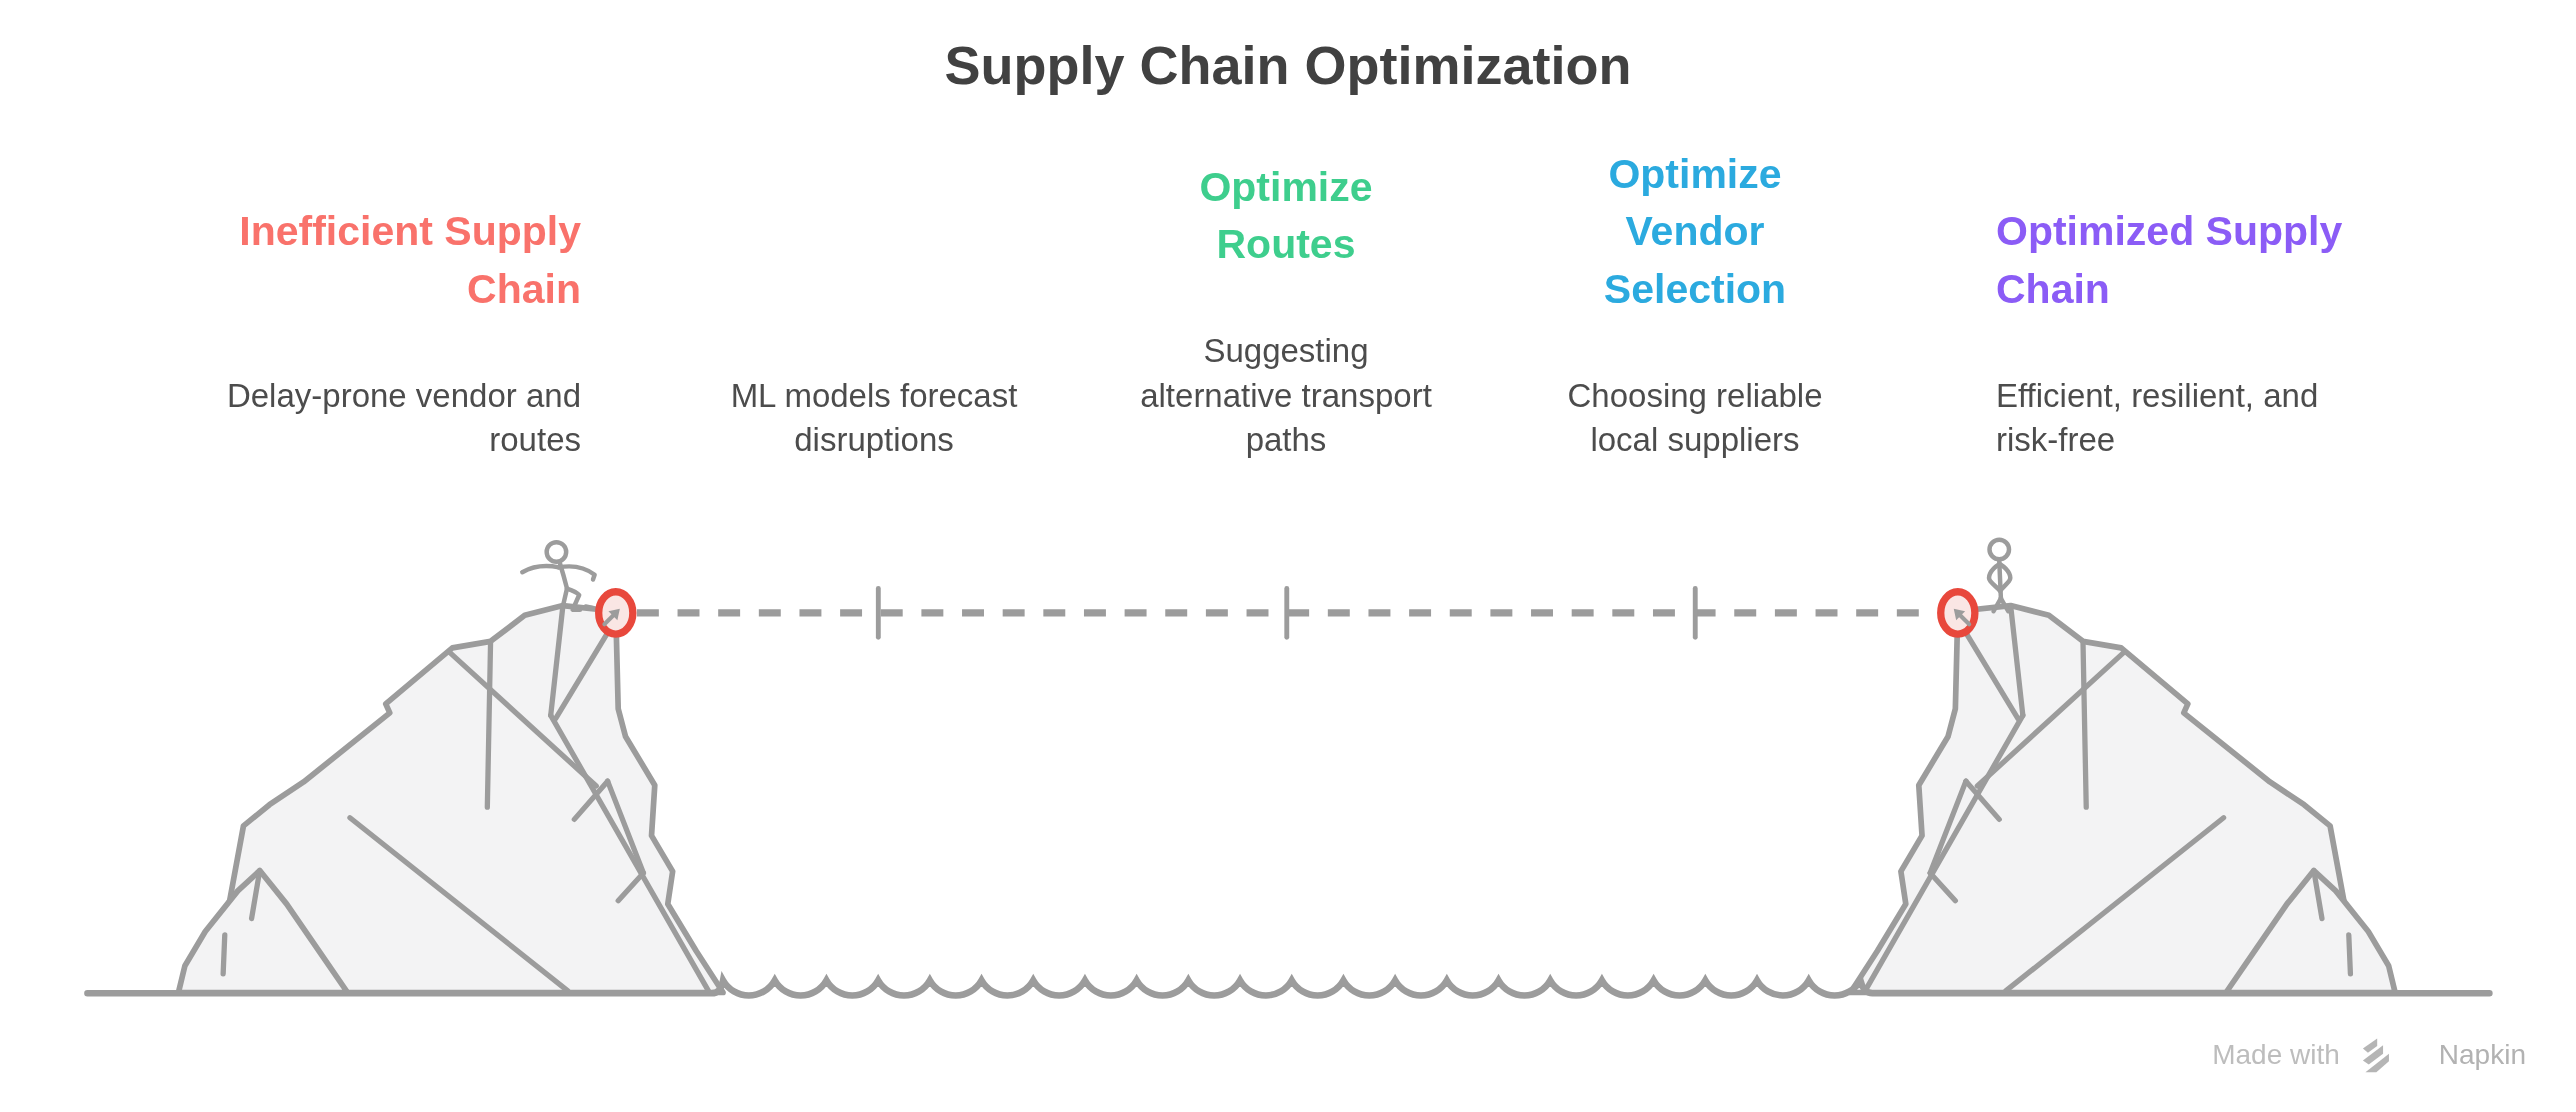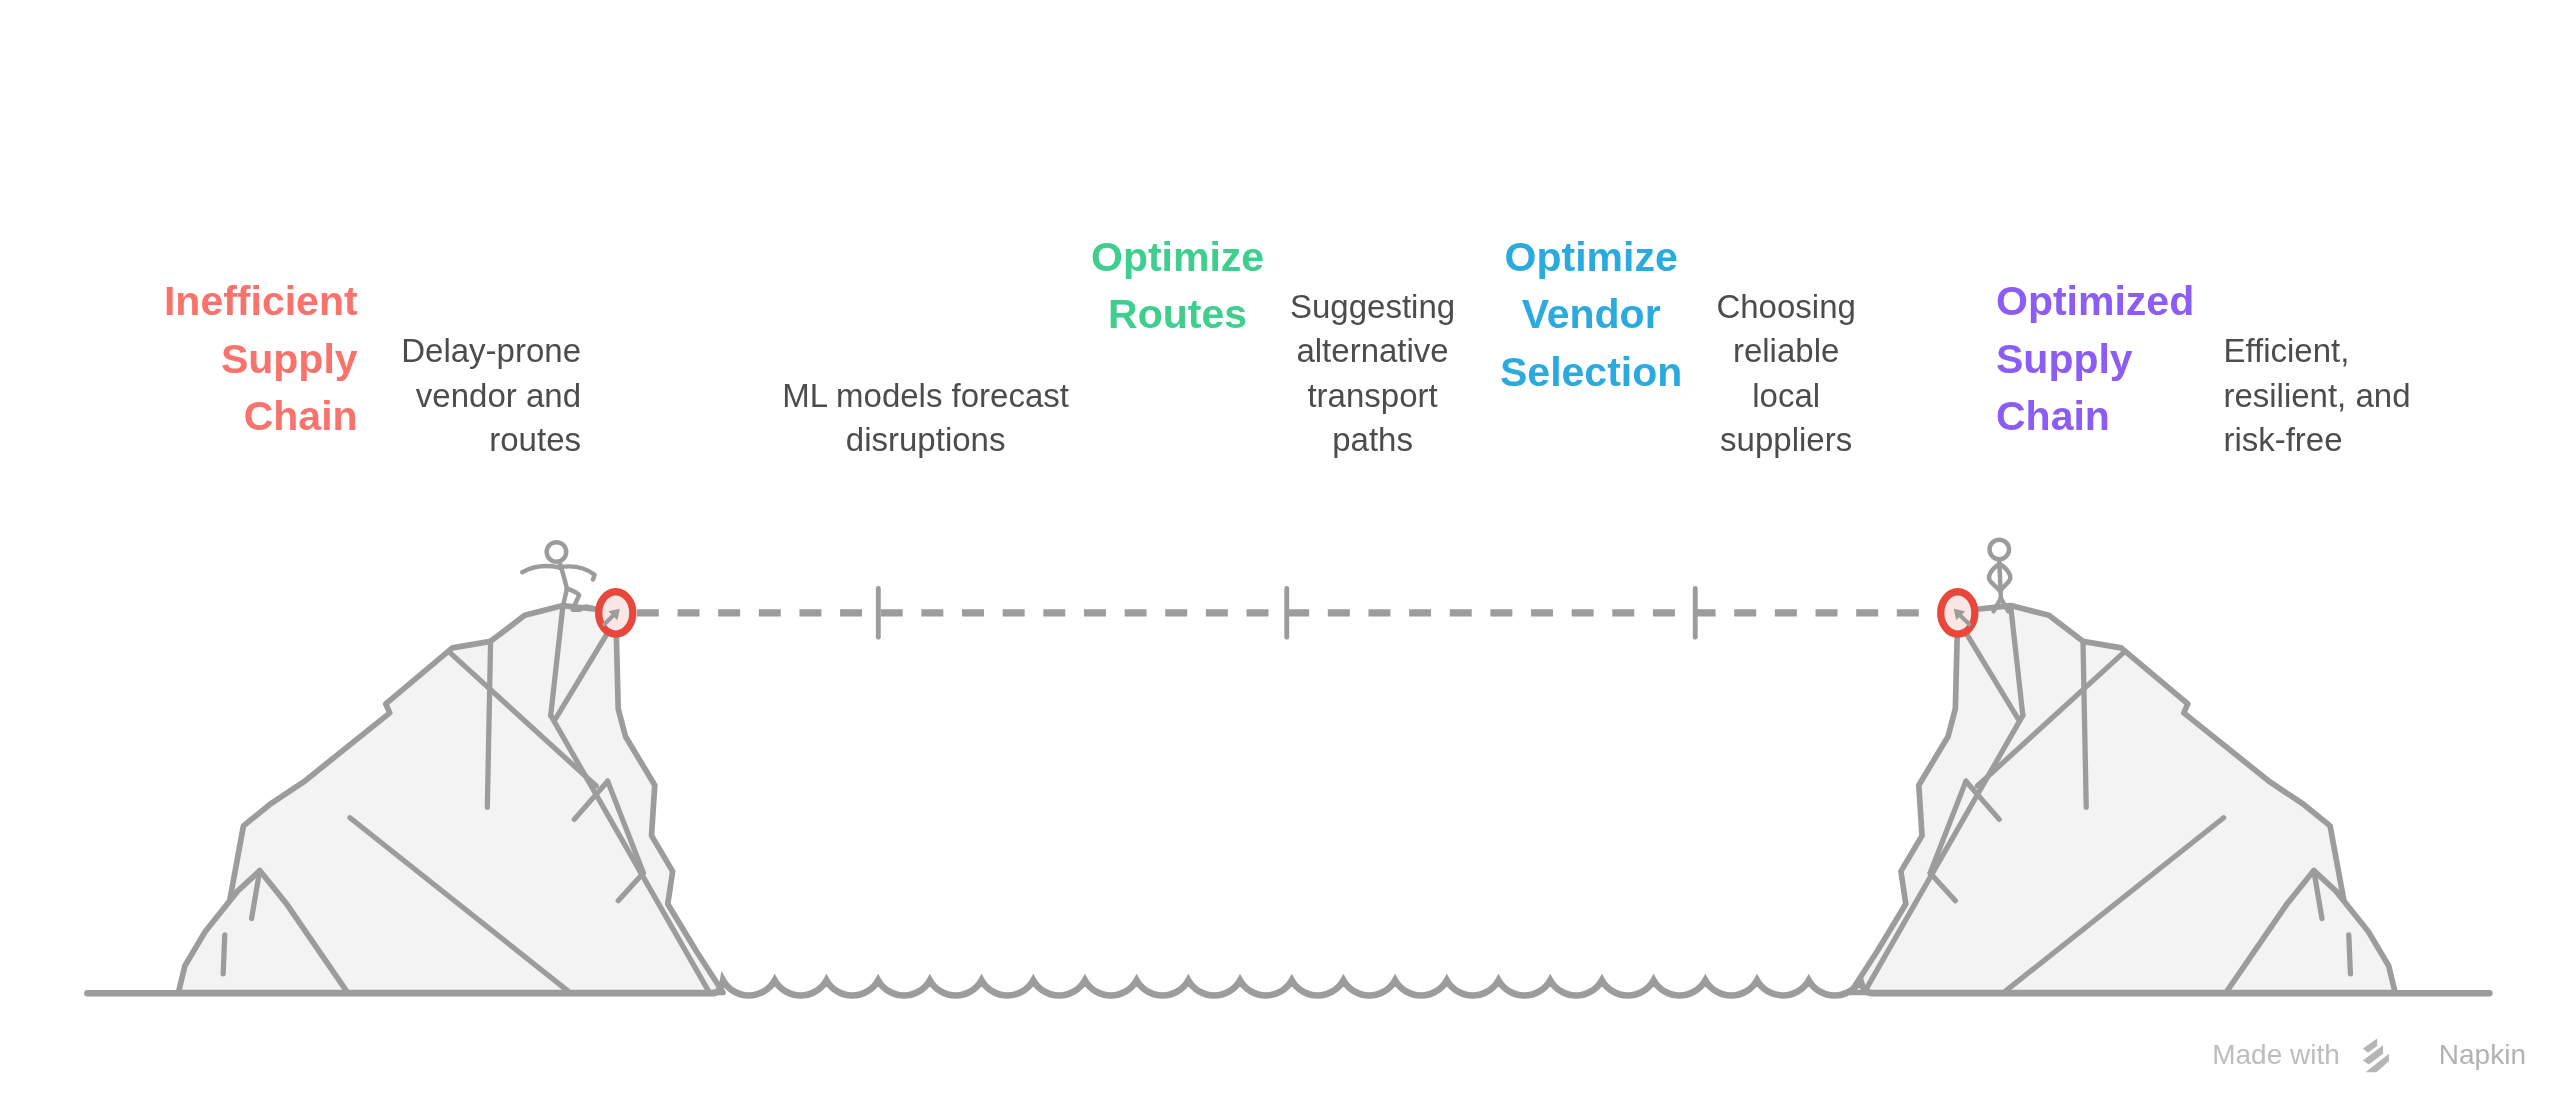--- a/index.html
+++ b/index.html
@@ -15,21 +15,21 @@
   body{
     width:2576px;height:1112px;background:#ffffff;overflow:hidden;position:relative;
     font-family:"Liberation Sans","DejaVu Sans",sans-serif;
   }
   .stage{position:absolute;inset:0;}
   .page-title{
     position:absolute;top:33px;left:0;width:2576px;text-align:center;
     font-size:54px;font-weight:bold;color:var(--title-color);line-height:1.2;
   }
   .col{
-    position:absolute;bottom:649px;display:flex;flex-direction:row;justify-content:flex-end;
+    position:absolute;bottom:649px;display:flex;flex-direction:column;justify-content:flex-end;
   }
   .col .heading{
     font-size:41px;font-weight:bold;line-height:1.4;white-space:pre-line;
   }
   .col .desc{
     margin-top:56px;font-size:33px;line-height:1.35;color:var(--text-color);white-space:pre-line;
   }
   .col-1{left:142px;width:439px;text-align:right;}
   .col-2{left:679px;width:390px;text-align:center;}
   .col-3{left:1091px;width:390px;text-align:center;}
@@ -52,20 +52,21 @@
   }
   .footer .made-with{color:var(--footer-color);}
   .footer .brand{color:#B2B2B2;margin-left:28px;}
   .footer svg{display:block;}
 </style>
 </head>
 <body>
 
 <div class="stage">
 
+  <div class="page-title">Supply Chain Optimization</div>
 
   <div class="col col-1">
     <div class="heading" style="color: rgb(249, 114, 107);">Inefficient Supply
 Chain</div>
     <div class="desc">Delay-prone vendor and
 routes</div>
   </div>
   <div class="col col-2">
     <div class="desc">ML models forecast
 disruptions</div>

